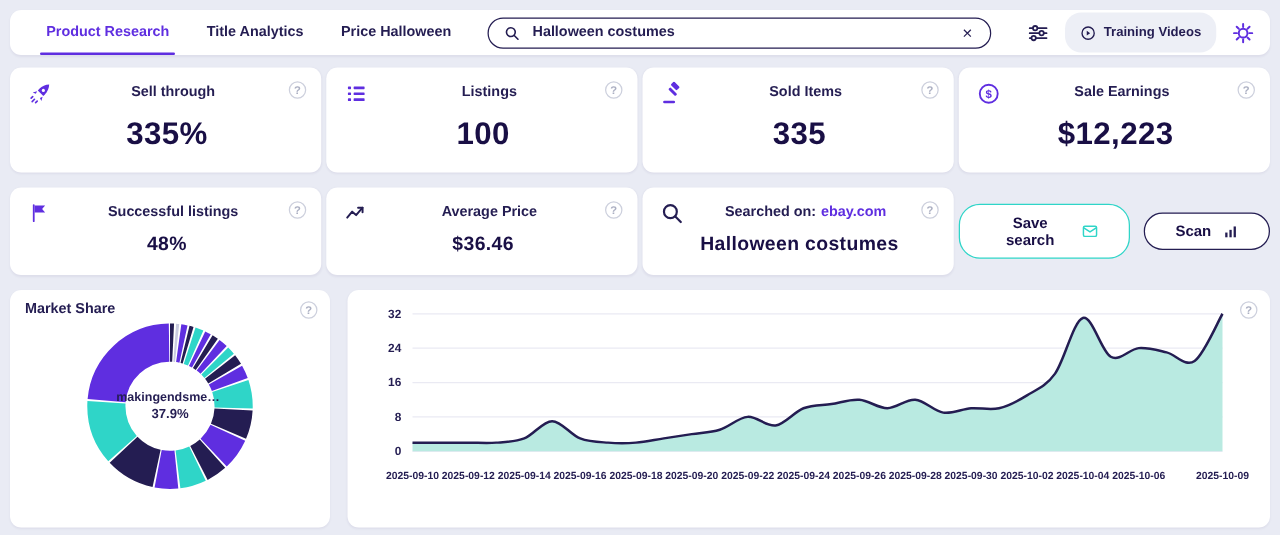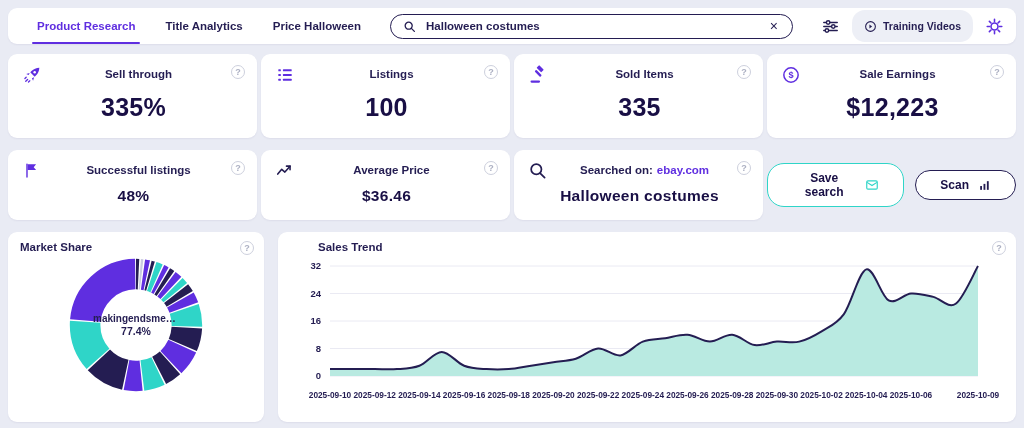--- a/index.html
+++ b/index.html
@@ -257,27 +257,26 @@
           <circle cx="55" cy="55" r="40" fill="none" stroke="#5f2ee0" stroke-width="24" stroke-dasharray="15.336281798666924 235.99113048851652" stroke-dashoffset="-79.92211710732434" transform="rotate(-90 55 55)"></circle>
           <circle cx="55" cy="55" r="40" fill="none" stroke="#241d52" stroke-width="24" stroke-dasharray="10.309733552923255 241.0176787342602" stroke-dashoffset="-96.25839890599127" transform="rotate(-90 55 55)"></circle>
           <circle cx="55" cy="55" r="40" fill="none" stroke="#2fd5c8" stroke-width="24" stroke-dasharray="12.82300767579509 238.50440461138837" stroke-dashoffset="-107.56813245891453" transform="rotate(-90 55 55)"></circle>
           <circle cx="55" cy="55" r="40" fill="none" stroke="#5f2ee0" stroke-width="24" stroke-dasharray="11.566370614359172 239.76104167282426" stroke-dashoffset="-121.39114013470962" transform="rotate(-90 55 55)"></circle>
           <circle cx="55" cy="55" r="40" fill="none" stroke="#241d52" stroke-width="24" stroke-dasharray="24.132741228718345 227.1946710584651" stroke-dashoffset="-133.95751074906877" transform="rotate(-90 55 55)"></circle>
           <circle cx="55" cy="55" r="40" fill="none" stroke="#2fd5c8" stroke-width="24" stroke-dasharray="31.67256359733385 219.6548486898496" stroke-dashoffset="-159.09025197778712" transform="rotate(-90 55 55)"></circle>
           <circle cx="55" cy="55" r="40" fill="none" stroke="#5f2ee0" stroke-width="24" stroke-dasharray="58.564596712062475 192.76281557512098" stroke-dashoffset="-191.76281557512095" transform="rotate(-90 55 55)"></circle>
         </svg>
       <div class="donut-center">
         <span class="lbl">makingendsmeet...</span>
-        <span class="val">77.4%</span>
+        <span class="val">37.9%</span>
       </div>
     </div>
   </div>
 
   <div class="panel">
-    <div class="panel-title trend-title">Sales Trend</div>
     <span class="help">?</span>
     <svg class="sales" viewBox="0 0 714 150">
         <line x1="40" y1="120" x2="688" y2="120" stroke="#eaeaf3" stroke-width="1"></line>
         <text x="31" y="123" text-anchor="end" font-size="9.5" fill="#241d52" font-weight="600" font-family="Liberation Sans, sans-serif">0</text>
         <line x1="40" y1="92.5" x2="688" y2="92.5" stroke="#eaeaf3" stroke-width="1"></line>
         <text x="31" y="95.5" text-anchor="end" font-size="9.5" fill="#241d52" font-weight="600" font-family="Liberation Sans, sans-serif">8</text>
         <line x1="40" y1="65" x2="688" y2="65" stroke="#eaeaf3" stroke-width="1"></line>
         <text x="31" y="68" text-anchor="end" font-size="9.5" fill="#241d52" font-weight="600" font-family="Liberation Sans, sans-serif">16</text>
         <line x1="40" y1="37.5" x2="688" y2="37.5" stroke="#eaeaf3" stroke-width="1"></line>
         <text x="31" y="40.5" text-anchor="end" font-size="9.5" fill="#241d52" font-weight="600" font-family="Liberation Sans, sans-serif">24</text>

